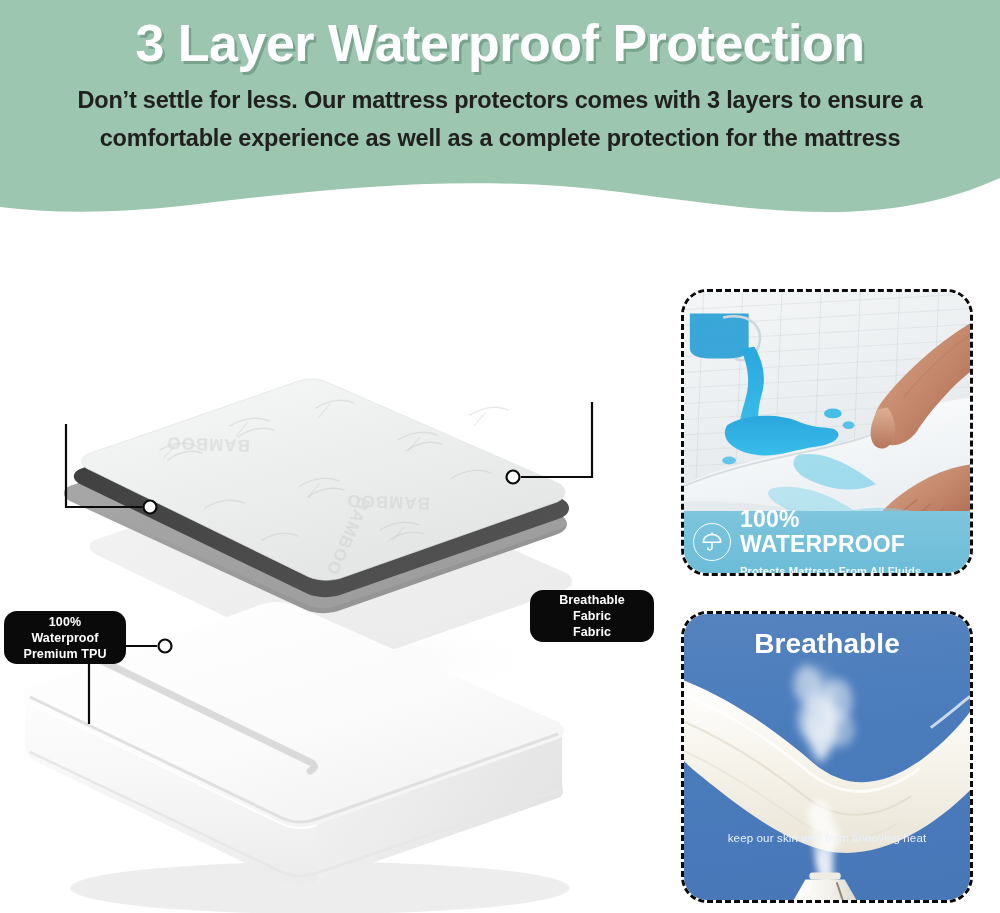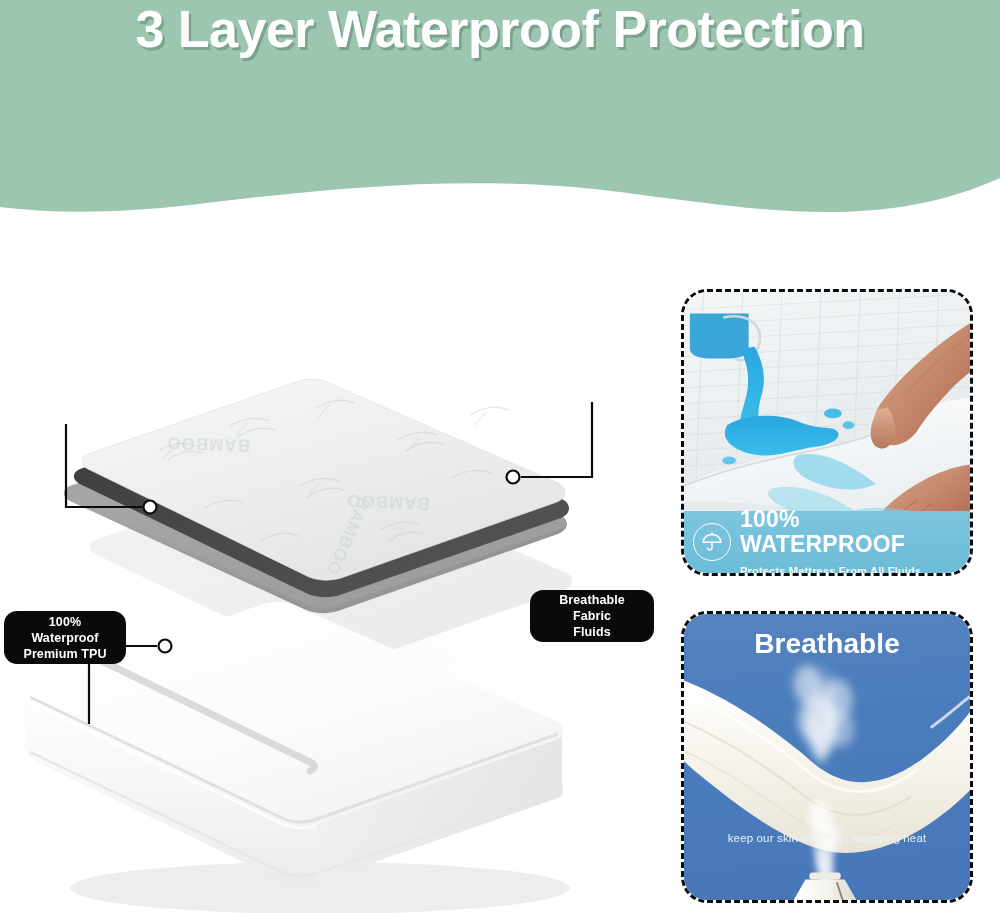--- a/index.html
+++ b/index.html
@@ -34,20 +34,21 @@
     height: 232px;
   }
   #header-text-wrap {
     position: absolute;
     left: 0; top: 0;
     width: 1000px;
     height: 210px;
     display: flex;
     flex-direction: column;
     align-items: center;
+    padding-top: 14px;
   }
   #header-title {
     font-size: 52px;
     font-weight: 700;
     color: #ffffff;
     letter-spacing: -0.5px;
     line-height: 1.12;
     text-shadow: 2.5px 3px 0px rgba(80,120,100,0.45);
     white-space: nowrap;
   }
@@ -173,20 +174,21 @@
 
 <div id="page">
 
   <div id="header-band">
     <svg id="header-shape" viewBox="0 0 1000 232" preserveAspectRatio="none">
       <path d="M0,0 H1000 V178 C880,232 760,210 620,192 C470,173 330,188 190,205 C120,213 55,214 0,207 Z" fill="#9cc6b0"></path>
     </svg>
 
     <div id="header-text-wrap">
       <div id="header-title">3 Layer Waterproof Protection</div>
+      <div id="header-subtitle">Don’t settle for less. Our mattress protectors comes with 3 layers to ensure a comfortable experience as well as a complete protection for the mattress</div>
     </div>
   </div>
 
   <div id="diagram">
 
     <svg id="diagram-svg" width="670" height="673" viewBox="0 0 670 673">
       <defs>
 
         <linearGradient id="gBamboo" x1="0" y1="0" x2="0.65" y2="1">
           <stop offset="0%" stop-color="#f7f8f8"></stop>
@@ -327,21 +329,21 @@
     <div class="callout" id="callout-tpu">
       <span>
         <span>100% Waterproof</span><br>
         <span>Premium TPU</span>
       </span>
     </div>
 
     <div class="callout" id="callout-bamboo">
       <span>
         <span>Breathable Fabric</span><br>
-        <span>Fluids</span>
+        <span>Fabric</span>
       </span>
     </div>
 
   </div>
 
   <div class="panel" id="panel-waterproof">
     <div class="panel-inner">
 
       <svg id="wp-photo" viewBox="0 0 292 287" preserveAspectRatio="none">
         <defs>

